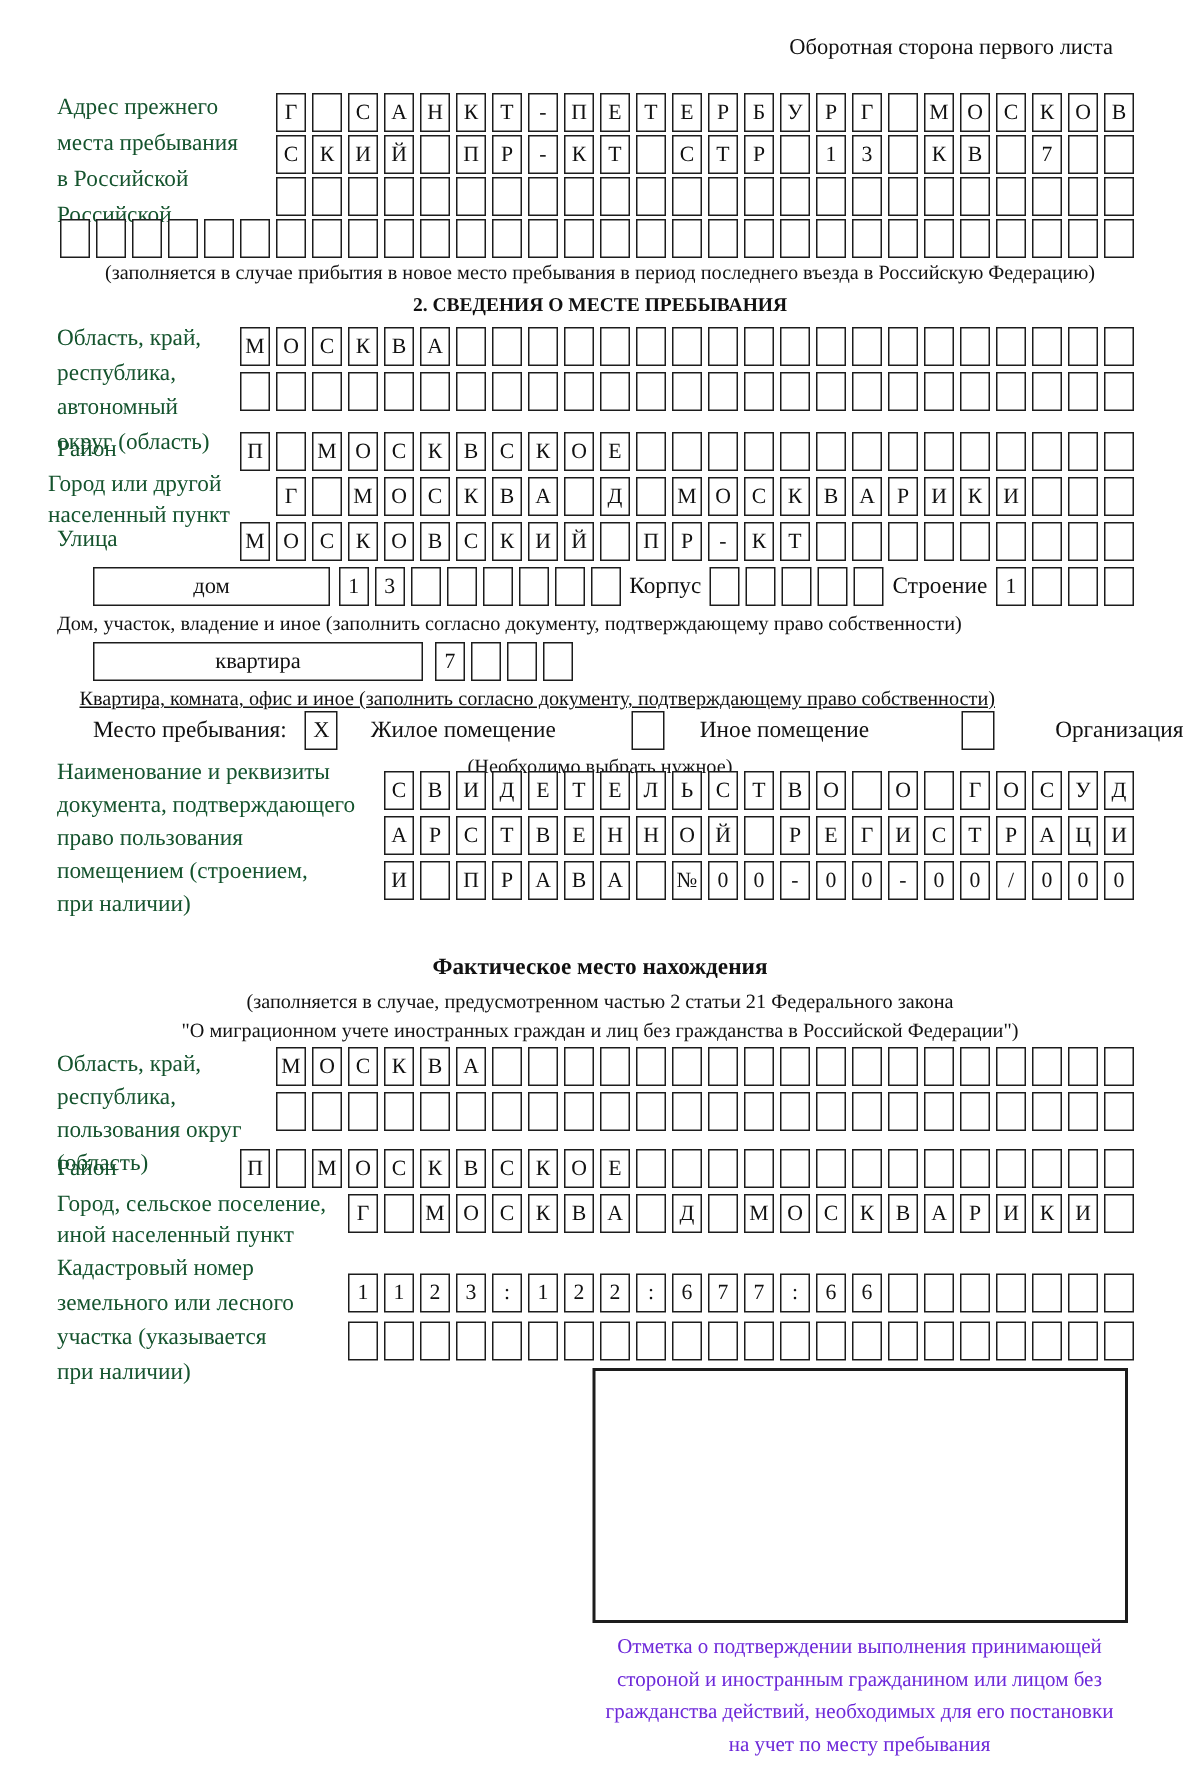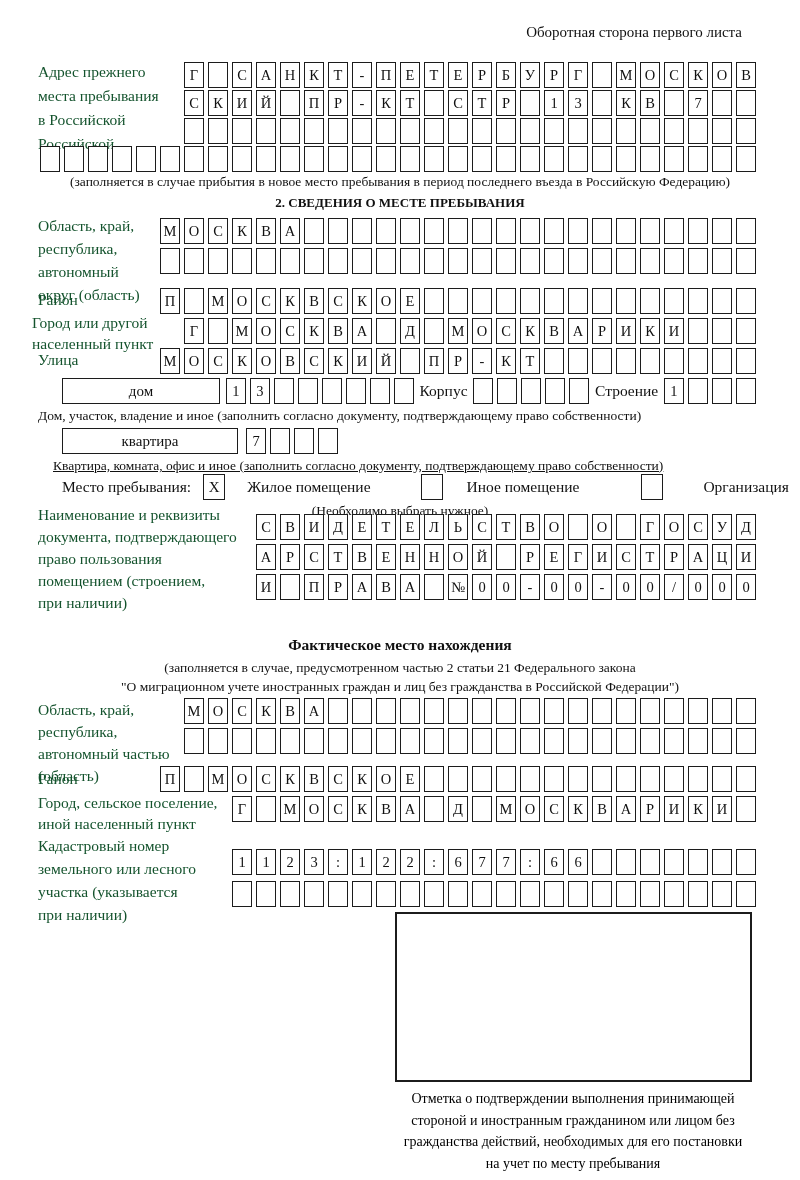--- a/index.html
+++ b/index.html
@@ -16,21 +16,21 @@
   .cell{box-sizing:border-box;width:20px;height:26px;border:1.6px solid #1c1c1c;
         display:flex;align-items:center;justify-content:center;
         font-size:14.5px;line-height:1;background:#fff;flex:0 0 auto;}
   .wbox{box-sizing:border-box;height:26px;border:1.6px solid #1c1c1c;display:flex;
         align-items:center;justify-content:center;font-size:15px;background:#fff;flex:0 0 auto;}
   .inline-lbl{font-size:15.5px;white-space:nowrap;align-self:center;}
   .flexrow{display:flex;align-items:flex-end;margin-left:24px;}
   .chkbox{box-sizing:border-box;width:22px;height:26px;border:1.6px solid #1c1c1c;
         display:flex;align-items:center;justify-content:center;font-size:15px;flex:0 0 auto;}
   .stampbox{box-sizing:border-box;border:2px solid #1c1c1c;background:#fff;}
-  .stampcap{font-size:14px;line-height:21.5px;text-align:center;color:#000000;}
+  .stampcap{font-size:14px;line-height:21.5px;text-align:center;color:#6d28d9;}
 </style>
 </head>
 <body>
 
 <div class="page">
 
   <div class="abs cap" style="top:24px;right:58px;font-size:15px;">Оборотная сторона первого листа</div>
 
   <div class="abs lbl" style="top:60px;left:38px;line-height:24px;">
       <div class="lbl-line">Адрес прежнего</div>
@@ -326,21 +326,21 @@
     <div class="cellrow">
         <div class="cell">1</div>
         <div class="cell"></div>
         <div class="cell"></div>
         <div class="cell"></div>
       </div>
   </div>
   <div class="abs cap" style="top:408px;left:38px;">Дом, участок, владение и иное (заполнить согласно документу, подтверждающему право собственности)</div>
 
   <div class="abs flexrow" style="top:428px;left:38px;">
-    <div class="wbox" style="width:176px;margin-right:8px;">квартира</div>
+    <div class="wbox" style="width:220px;margin-right:8px;">квартира</div>
     <div class="cellrow">
         <div class="cell">7</div>
         <div class="cell"></div>
         <div class="cell"></div>
         <div class="cell"></div>
       </div>
   </div>
   <div class="abs cap" style="top:458px;left:53px;text-decoration:underline;">Квартира, комната, офис и иное (заполнить согласно документу, подтверждающему право собственности)</div>
 
   <div class="abs flexrow" style="top:474px;left:38px;">
@@ -437,21 +437,21 @@
       <div class="cell">0</div>
     </div>
 
   <div class="abs center" style="top:636px;font-weight:bold;font-size:15.5px;">Фактическое место нахождения</div>
   <div class="abs cap center" style="top:660px;">(заполняется в случае, предусмотренном частью 2 статьи 21 Федерального закона</div>
   <div class="abs cap center" style="top:679px;">"О миграционном учете иностранных граждан и лиц без гражданства в Российской Федерации")</div>
 
   <div class="abs lbl" style="top:699px;left:38px;line-height:22px;">
       <div class="lbl-line">Область, край,</div>
       <div class="lbl-line">республика,</div>
-      <div class="lbl-line">автономный частью</div>
+      <div class="lbl-line">пользования округ</div>
       <div class="lbl-line">(область)</div>
     </div>
   <div class="abs cellrow r-edge" style="top:698px;">
       <div class="cell">М</div>
       <div class="cell">О</div>
       <div class="cell">С</div>
       <div class="cell">К</div>
       <div class="cell">В</div>
       <div class="cell">А</div>
       <div class="cell"></div>

